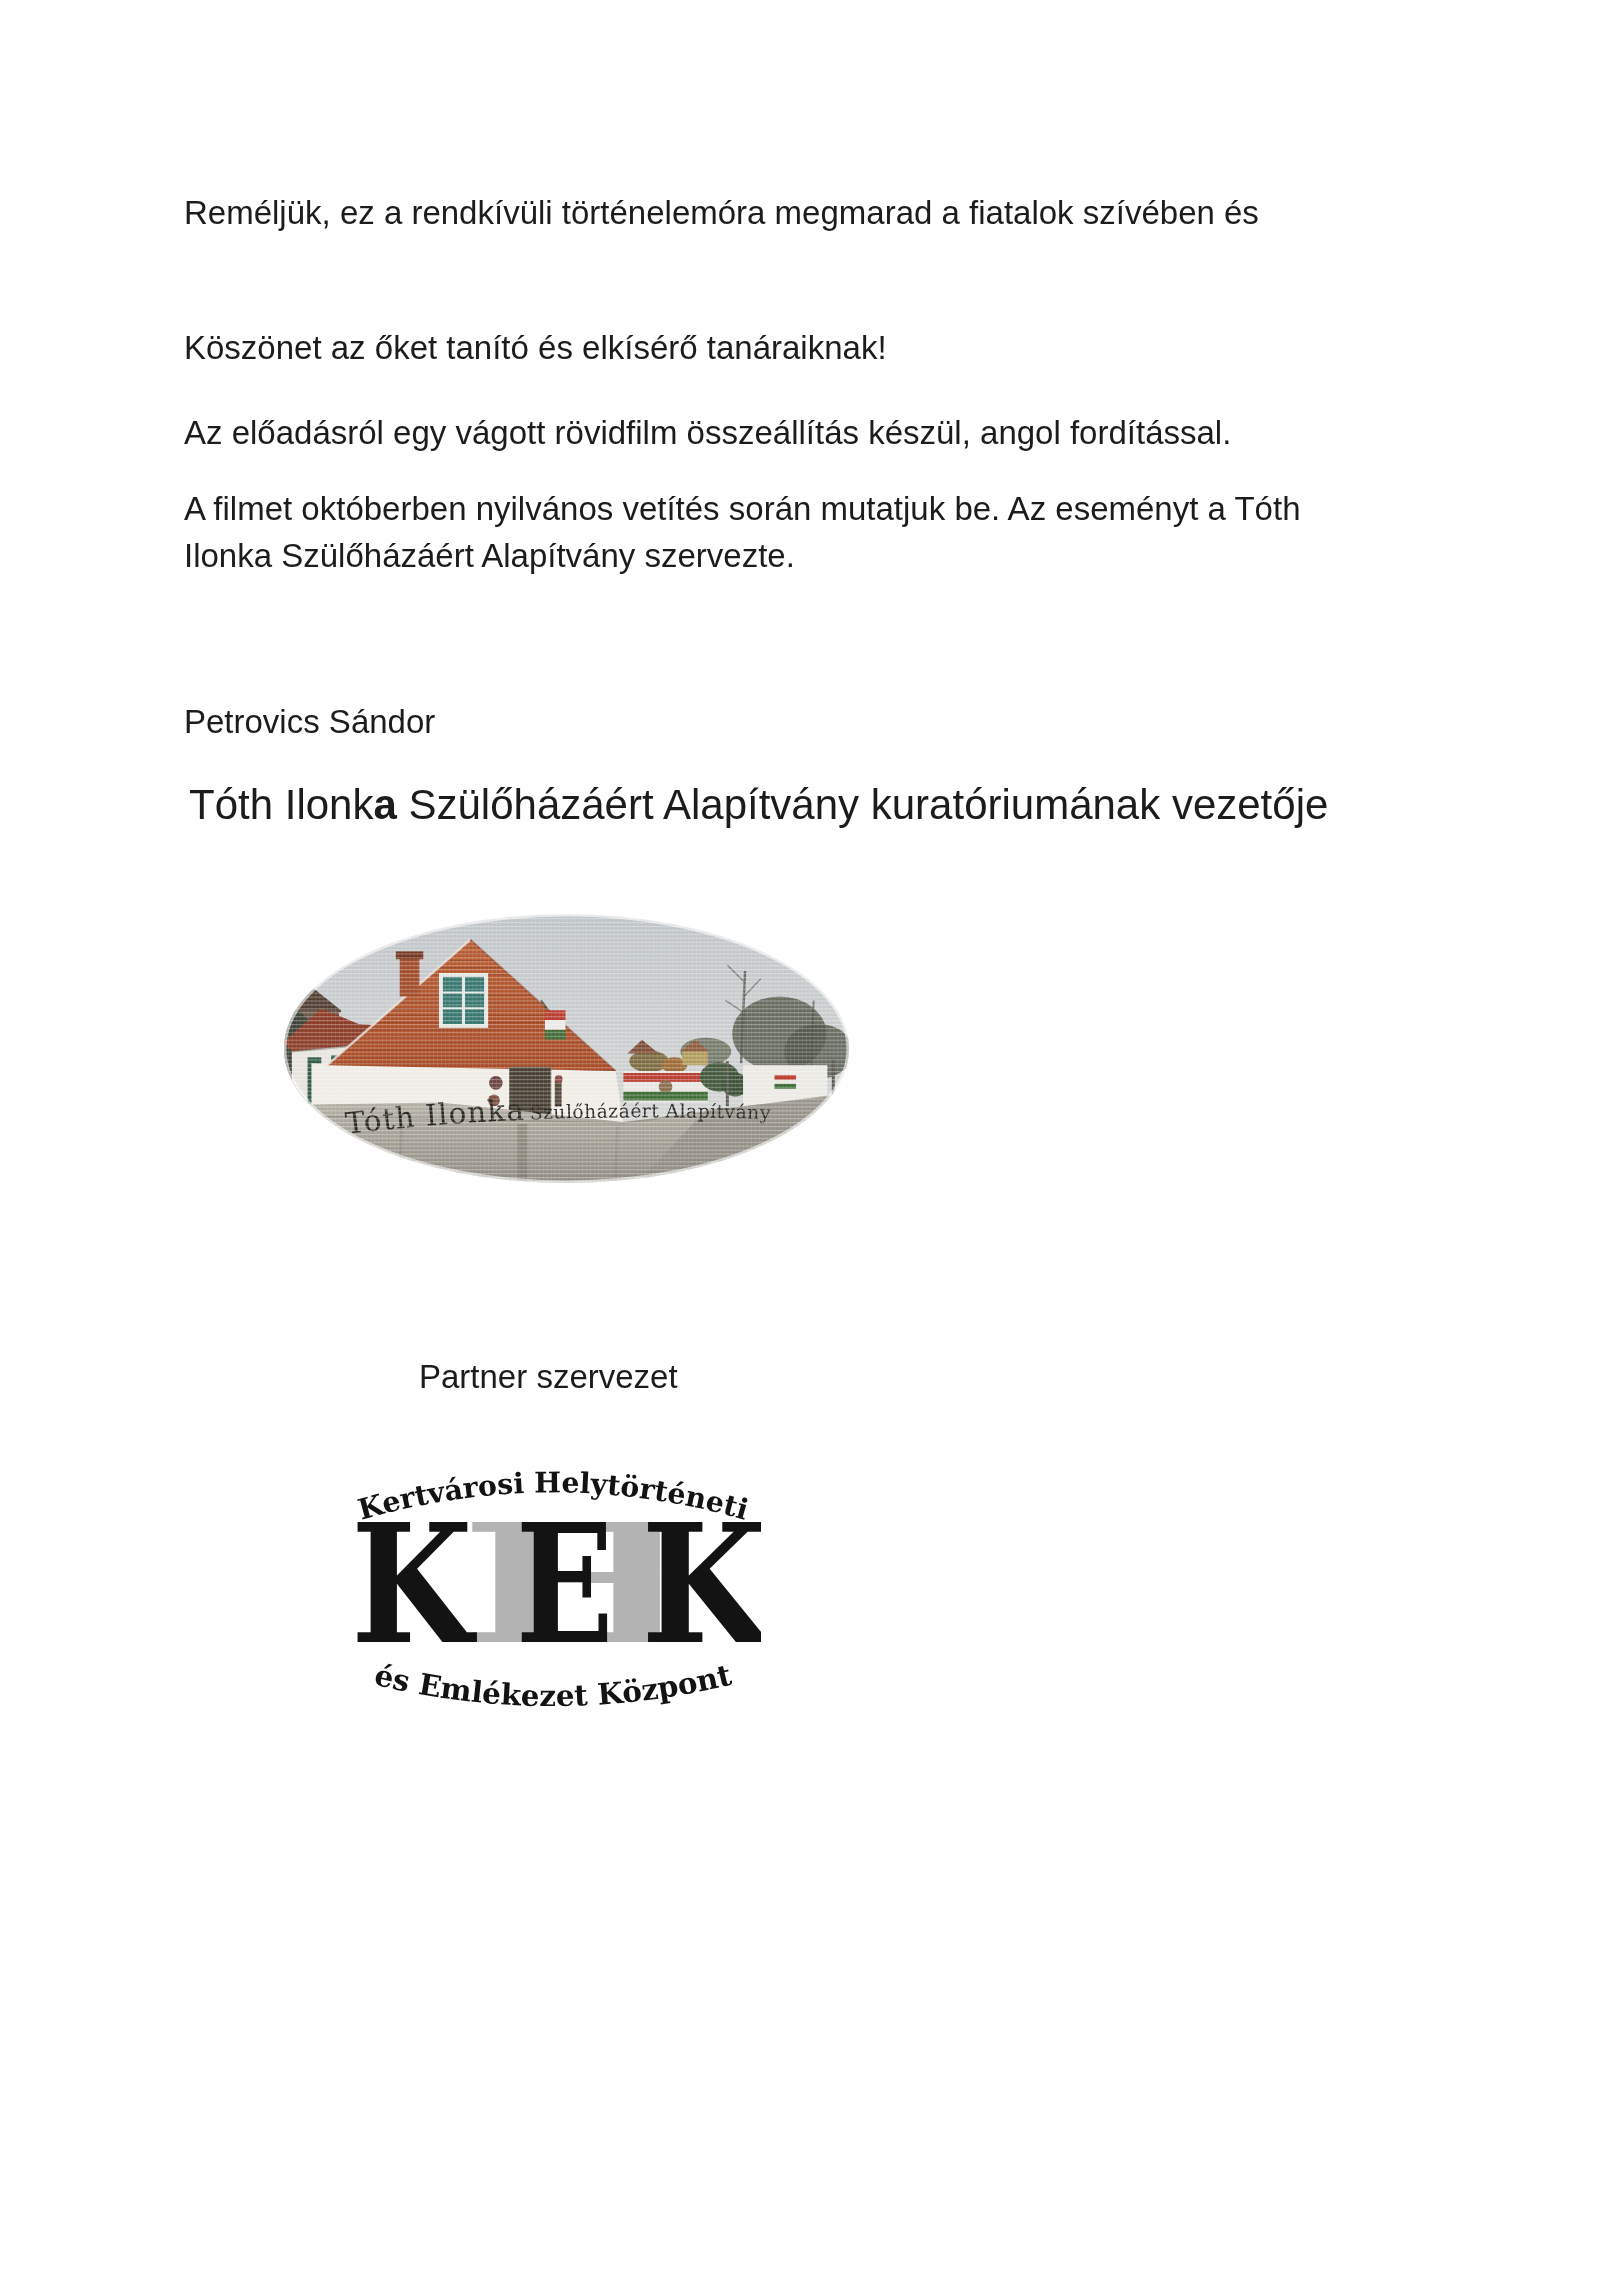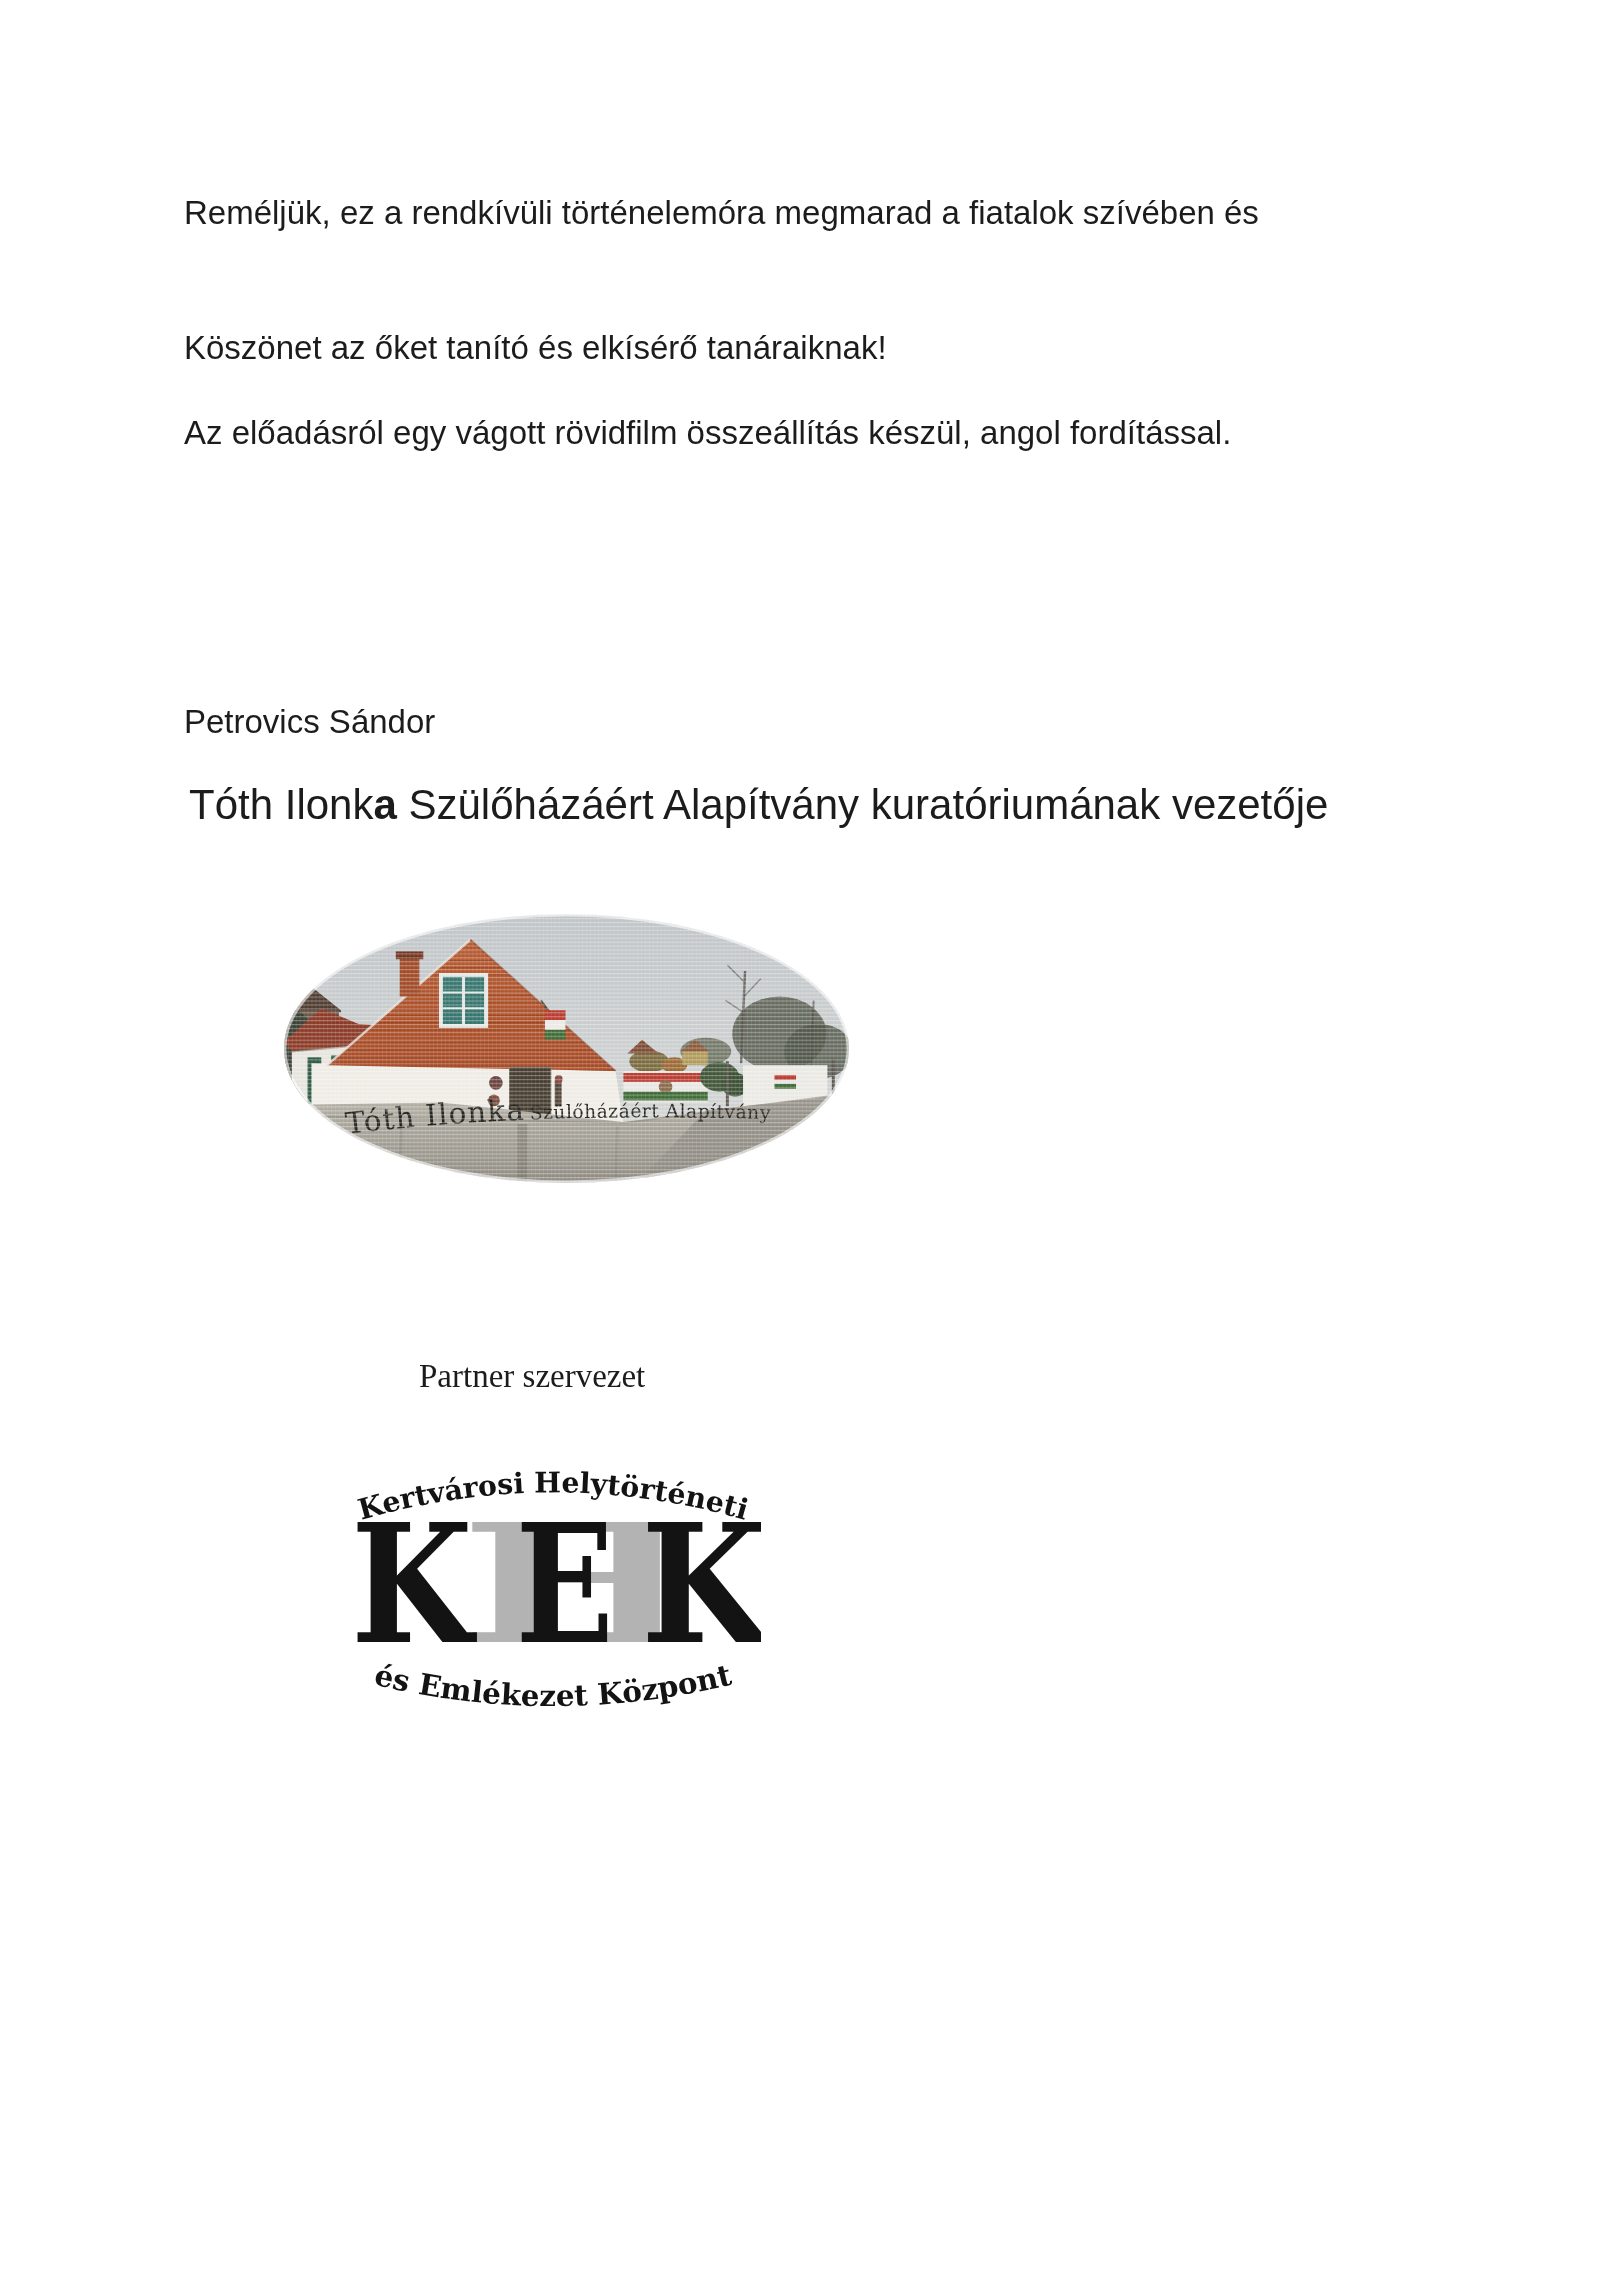--- a/index.html
+++ b/index.html
@@ -15,21 +15,21 @@
   .para{
     position:absolute;
     left:184px;
     font-size:33px;
     line-height:47px;
     white-space:nowrap;
   }
   .para .line{white-space:nowrap;}
   .sig{position:absolute;left:189px;font-size:42px;line-height:47px;white-space:nowrap;}
   .sig b{font-weight:bold;}
-  .partner{position:absolute;left:419px;font-size:33px;line-height:47px;white-space:nowrap;font-family:Liberation Serif, serif;}
+  .partner{position:absolute;left:419px;font-size:33px;line-height:47px;white-space:nowrap;}
   .oval-img{position:absolute;left:284px;top:914px;width:565px;height:269px;}
   .kek-logo{position:absolute;left:345px;top:1462px;width:416px;height:247px;}
   svg{display:block;}
 </style>
 </head>
 <body>
 
 <div class="page">
 
   <div class="para" style="top:189px">
@@ -37,20 +37,24 @@
   </div>
 
   <div class="para" style="top:409px">
     <div class="line">Az előadásról egy vágott rövidfilm összeállítás készül, angol fordítással.</div>
   </div>
 
   <div class="para" style="top:324px">
     <div class="line">Köszönet az őket tanító és elkísérő tanáraiknak!</div>
   </div>
 
+  <div class="para" style="top:485px">
+    <div class="line">A filmet októberben nyilvános vetítés során mutatjuk be. Az eseményt a Tóth</div>
+    <div class="line">Ilonka Szülőházáért Alapítvány szervezte.</div>
+  </div>
 
   <div class="para" style="top:698px">
     <div class="line">Petrovics Sándor</div>
   </div>
 
   <div class="sig" style="top:781px"><span>Tóth Ilonk</span><b>a</b><span> Szülőházáért Alapítvány kuratóriumának vezetője</span></div>
 
   <div class="oval-img">
     <svg width="565" height="269" viewBox="0 0 576 274" xmlns="http://www.w3.org/2000/svg">
       <defs>

